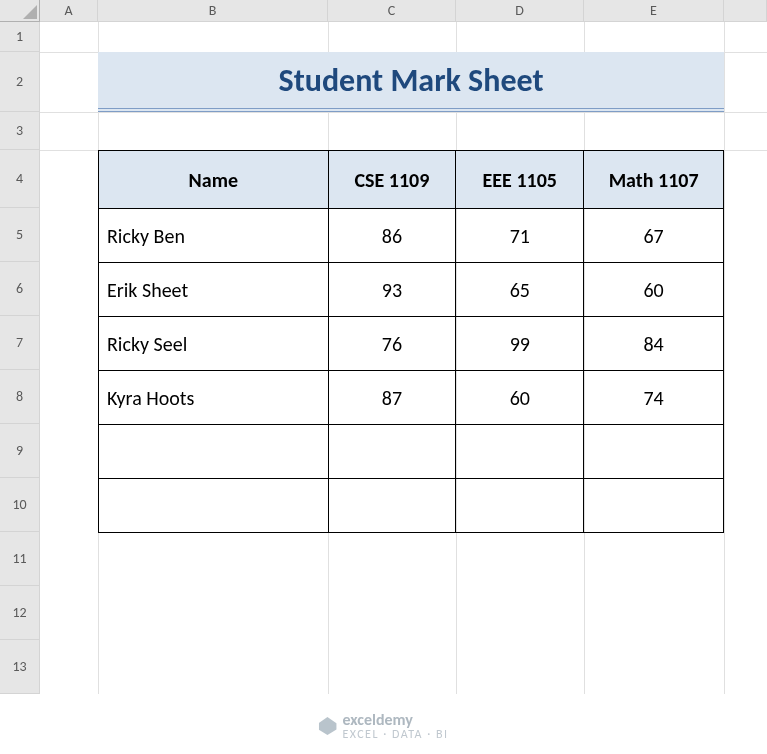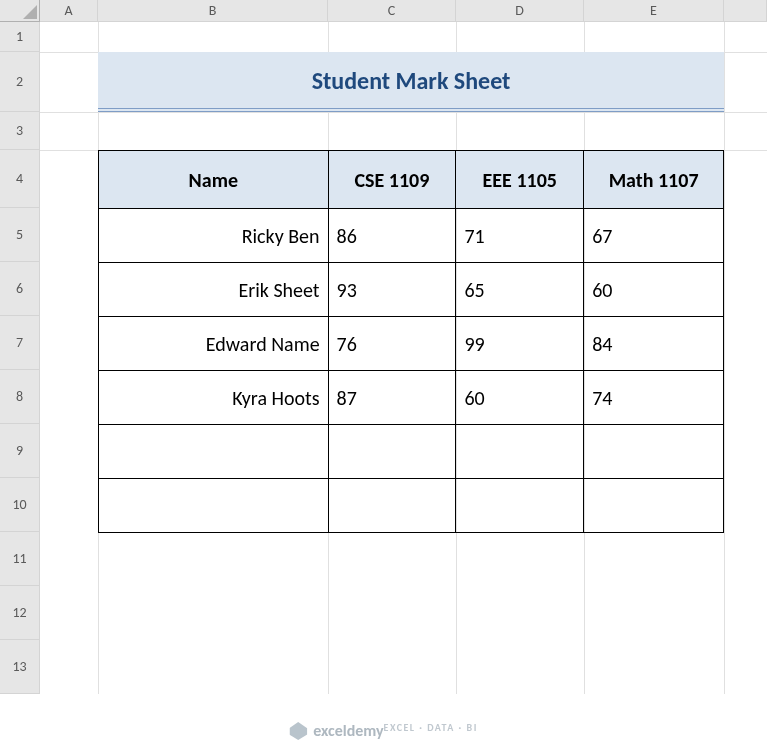--- a/index.html
+++ b/index.html
@@ -87,21 +87,21 @@
     .title-cell {
       position: absolute;
       left: 58px;
       top: 30px;
       width: 626px;
       height: 60px;
       background: #dce6f1;
       display: flex;
       align-items: center;
       justify-content: center;
-      font-size: 24px;
+      font-size: 32px;
       font-weight: bold;
       color: #1f497d;
       border-bottom: 4px double #7f9dc6;
     }
     .data-table {
       position: absolute;
       left: 58px;
       top: 128px;
       width: 626px;
       border-collapse: collapse;
@@ -113,24 +113,24 @@
       padding: 0 8px;
     }
     .data-table th {
       background: #dce6f1;
       font-weight: bold;
       text-align: center;
       height: 58px;
       margin-left: 26px;
     }
     .data-table td.name {
-      text-align: right;
+      text-align: left;
     }
     .data-table td.num {
-      text-align: left;
+      text-align: center;
     }
     .col-name { width: 230px; }
     .col-c { width: 128px; }
     .col-d { width: 128px; }
     .col-e { width: 140px; }
     .watermark {
       position: absolute;
       bottom: 14px;
       left: 50%;
       transform: translateX(-50%);
@@ -141,33 +141,33 @@
       font-size: 14px;
     }
     .watermark-icon {
       width: 18px;
       height: 18px;
       background: #b9c4cc;
       clip-path: polygon(50% 0%, 100% 35%, 100% 70%, 50% 100%, 0% 70%, 0% 35%);
     }
     .watermark-text {
       display: flex;
+      flex-direction: column;
       line-height: 1;
       justify-content: center;
     }
     .watermark-main {
       font-weight: bold;
       font-size: 16px;
       color: #aeb8c0;
     }
     .watermark-sub {
-      font-size: 10px;
+      font-size: 12px;
       letter-spacing: 1.5px;
       color: #c0c8cf;
-      font-weight: bold;
     }
   </style>
 </head>
 <body>
 
 <div class="grid">
   <div class="corner"></div>
   <div class="col-header" style="grid-column:2">A</div>
   <div class="col-header" style="grid-column:3">B</div>
   <div class="col-header" style="grid-column:4">C</div>
@@ -223,21 +223,21 @@
           <td class="num">71</td>
           <td class="num">67</td>
         </tr>
         <tr>
           <td class="name">Erik Sheet</td>
           <td class="num">93</td>
           <td class="num">65</td>
           <td class="num">60</td>
         </tr>
         <tr>
-          <td class="name">Edward Name</td>
+          <td class="name">Ricky Seel</td>
           <td class="num">76</td>
           <td class="num">99</td>
           <td class="num">84</td>
         </tr>
         <tr>
           <td class="name">Kyra Hoots</td>
           <td class="num">87</td>
           <td class="num">60</td>
           <td class="num">74</td>
         </tr>

